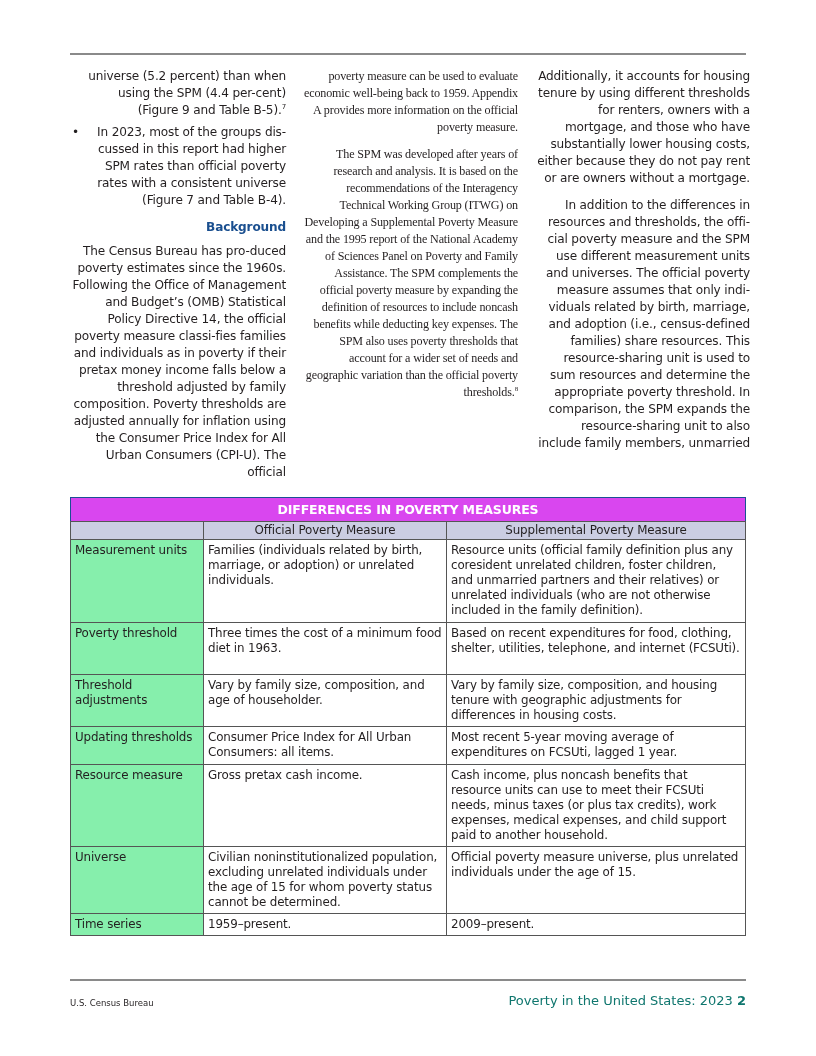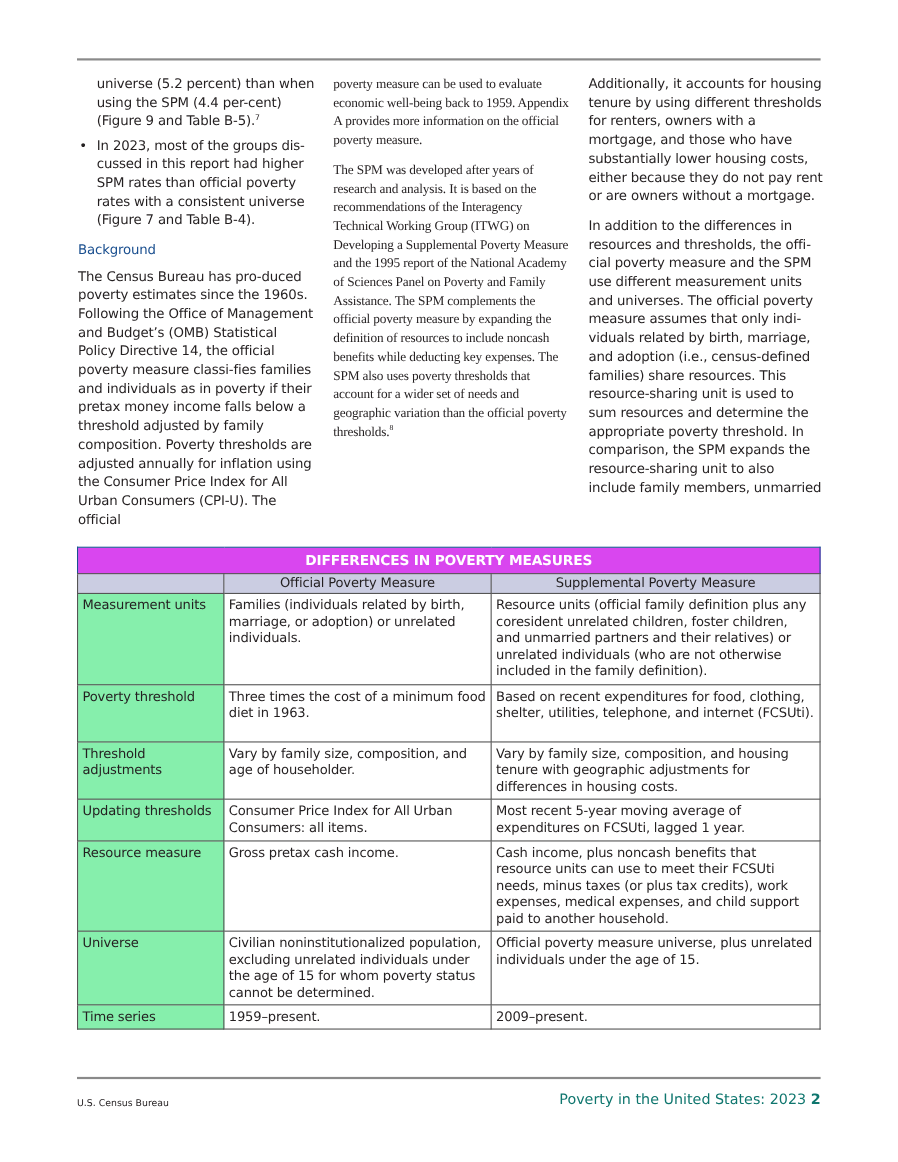--- a/index.html
+++ b/index.html
@@ -3,29 +3,29 @@
 <meta charset="utf-8">
 <style>
   html, body { margin: 0; padding: 0; background: #ffffff; }
   body { width: 816px; height: 1056px; position: relative; overflow: hidden;
          font-family: "DejaVu Sans", sans-serif; color: #231f20; }
   .rule { position: absolute; left: 70px; width: 676px; height: 2px; background: #8a8a8a; }
   .rule.top { top: 53px; }
   .rule.bottom { top: 979px; }
 
   .col { position: absolute; top: 68px; font-size: 12.1px; line-height: 17px; letter-spacing: -0.15px; }
-  .col p { margin: 0 0 10px 0; }
+  .col p { margin: 0 0 10px 0; text-align: right; }
   .col1 { left: 71px; width: 215px; }
   .col2 { left: 303px; width: 215px; font-family: Liberation Serif, serif; }
   .col3 { left: 535px; width: 215px; }
 
   .indent { padding-left: 17px; margin-bottom: 5px !important; }
   .bullet-item { position: relative; padding-left: 17px; margin-bottom: 10px !important; }
   .bullet-item .dot { position: absolute; left: 1px; top: 0; }
-  .heading { font-weight: normal; color: #1a4f8f; margin: 0 0 7px 0 !important; font-size: 12.1px; }
+  .heading { font-weight: bold; color: #1a4f8f; margin: 0 0 7px 0 !important; font-size: 12.1px; }
   sup { font-size: 7px; vertical-align: 5px; line-height: 0; }
 
   table.diff { position: absolute; left: 70px; top: 497px; width: 676px;
                border-collapse: collapse; font-size: 11.9px; line-height: 15px; letter-spacing: -0.15px; }
   table.diff td, table.diff th { border: 1.4px solid #555555; vertical-align: top; padding: 3px 4px 3px 4px; }
   table.diff th.title { background: #d946ef; color: #ffffff; font-weight: bold; font-size: 12.5px;
                         padding: 4px 0 4px 0; height: 15px; text-align: center; border-color: #1b5093; border-bottom: 1.4px solid #555555; }
   table.diff tr.sub td { background: #cbcde2; text-align: center; padding: 1px 4px 1px 4px; margin-top: 23px; }
   table.diff td.label { background: #86efac; width: 124px; }
   table.diff td.off { width: 234px; }

